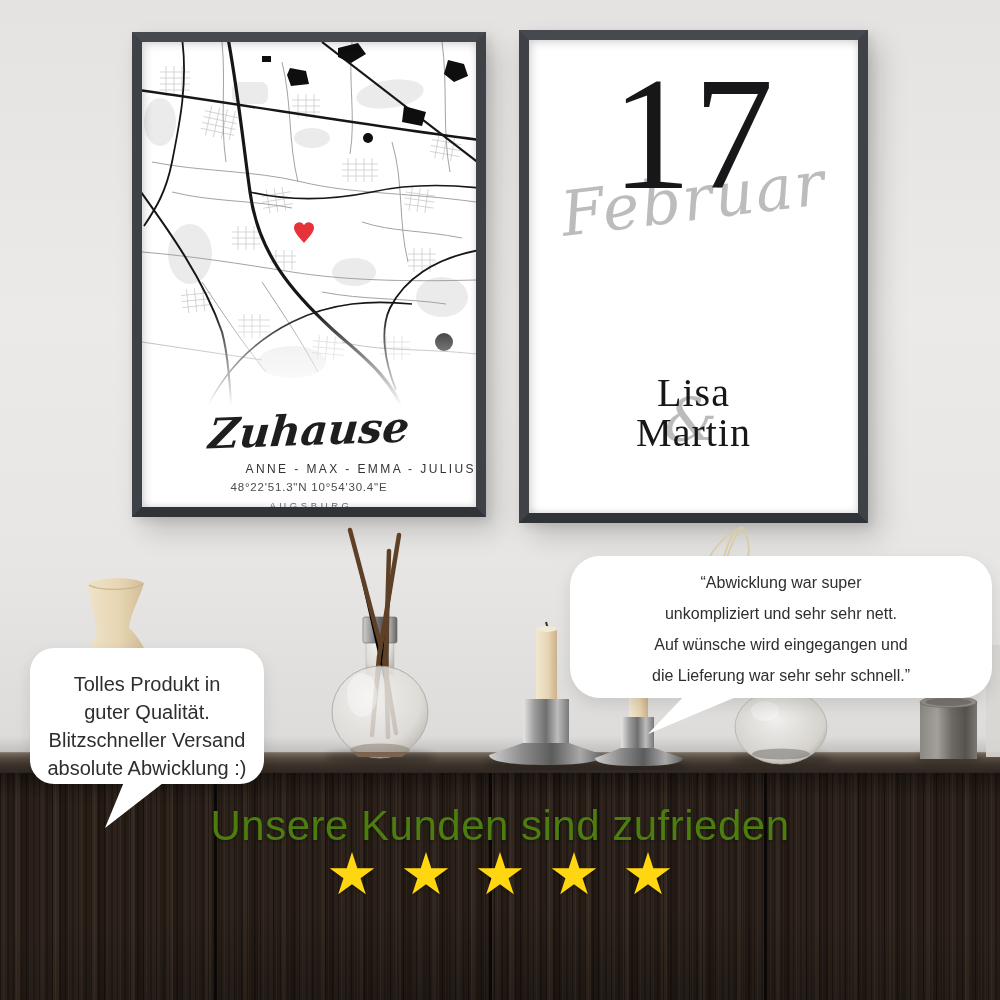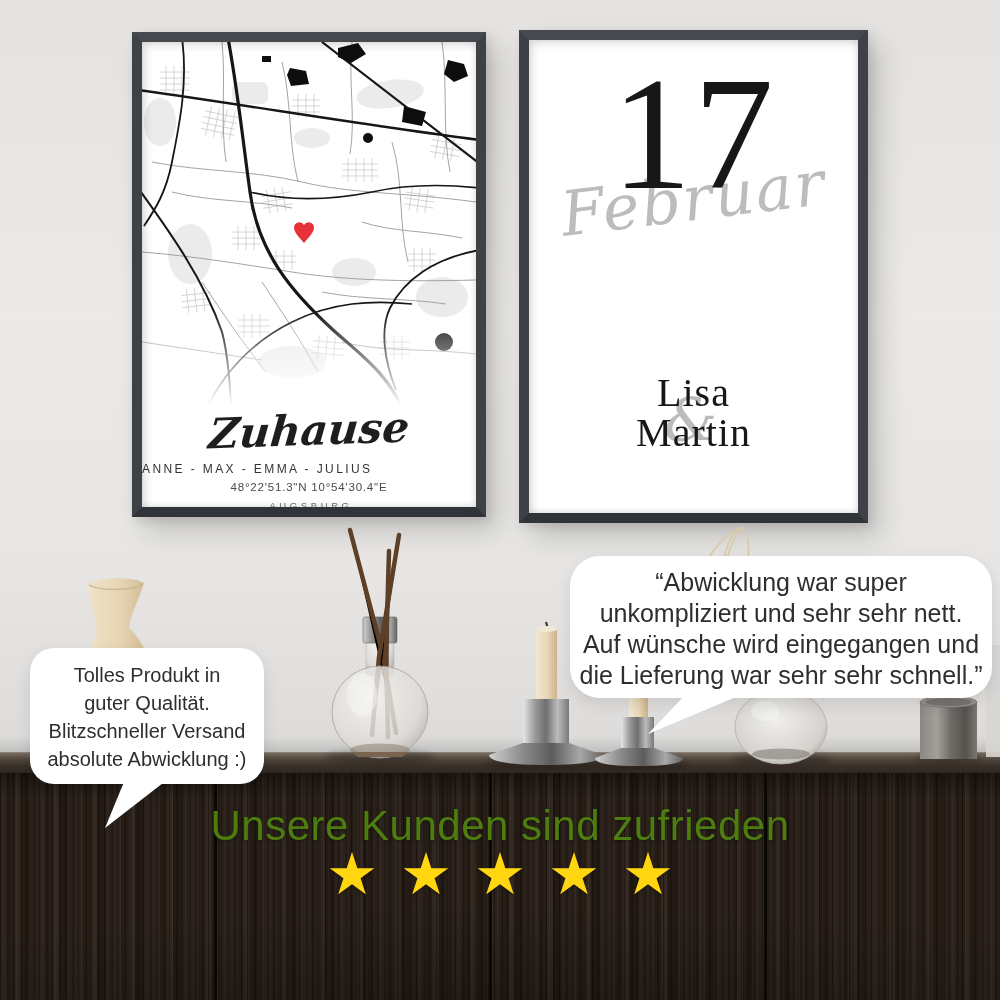--- a/index.html
+++ b/index.html
@@ -36,21 +36,21 @@
   .frame-left{left:132px;top:32px;width:354px;height:485px;}
   .frame-right{left:519px;top:30px;width:349px;height:493px;}
   .poster{position:absolute;inset:0;background:#fff;overflow:hidden;}
   .poster-shade{position:absolute;inset:0;pointer-events:none;
         box-shadow:inset 3px 3px 9px rgba(0,0,0,0.15),inset -2px -2px 6px rgba(0,0,0,0.08);}
 
   
   .map-svg{position:absolute;left:0;top:0;}
   .map-title{position:absolute;left:0;right:0;top:368px;text-align:center;color:#1e1e1e;
         font:600 italic 42px/1 "DejaVu Serif",serif;transform:skewX(-7deg) rotate(-2deg);}
-  .map-names{position:absolute;left:0;right:0;top:421px;text-align:left;color:#333;
+  .map-names{position:absolute;left:0;right:0;top:421px;text-align:right;color:#333;
         font:12px/1 "Liberation Sans",sans-serif;letter-spacing:2.4px;}
   .map-coords{position:absolute;left:0;right:0;top:440px;text-align:center;color:#4a4a4a;
         font:11.5px/1 "Liberation Sans",sans-serif;letter-spacing:0.8px;}
   .map-city{position:absolute;left:4px;right:0;top:459px;text-align:center;color:#707070;
         font:9.5px/1 "Liberation Sans",sans-serif;letter-spacing:3.6px;}
 
   
   .day,.year{position:absolute;left:0;right:0;text-align:center;color:#17171a;
         font:500 160px/1 "Liberation Serif",serif;letter-spacing:2px;}
   .day{top:14px;}
@@ -62,24 +62,24 @@
   .cname{position:absolute;left:0;right:0;text-align:center;color:#17171a;
         font:40px/1 "Liberation Serif",serif;letter-spacing:1px;}
   .cname.top{top:333px;}
   .cname.bottom{top:373px;}
 
   
   .bubble{position:absolute;background:#fff;color:#2e2e2e;text-align:center;
         box-shadow:0 6px 16px rgba(0,0,0,0.10);}
   .bubble .tail{position:absolute;top:100%;margin-top:-1px;background:#fff;}
   .bubble-left{left:30px;top:648px;width:234px;height:136px;border-radius:24px;
-        font-size:20px;line-height:28px;padding-top:13px;}
+        font-size:20px;line-height:28px;padding-top:22px;}
   .bubble-left .tail{left:75px;width:58px;height:45px;clip-path:polygon(32% 0,100% 0,0 100%);}
   .bubble-right{left:570px;top:556px;width:422px;height:142px;border-radius:30px;
-        font-size:25px;line-height:31px;padding-top:11px;}
+        font-size:16px;line-height:31px;padding-top:11px;}
   .bubble-right .tail{left:78px;width:88px;height:37px;clip-path:polygon(40% 0,100% 0,0 100%);}
 
   
   .footer-title{position:absolute;left:0;right:0;top:803px;text-align:center;color:#4d7c0f;
         font:400 42px/1.1 "Liberation Sans",sans-serif;letter-spacing:0.5px;
         text-shadow:0 1px 3px rgba(0,0,0,0.35);}
   .stars{position:absolute;left:0;right:0;top:845px;display:flex;justify-content:center;
         gap:22px;font-size:58px;line-height:1;}
   .stars .star{display:block;text-shadow:0 2px 3px rgba(0,0,0,0.25);}
 

